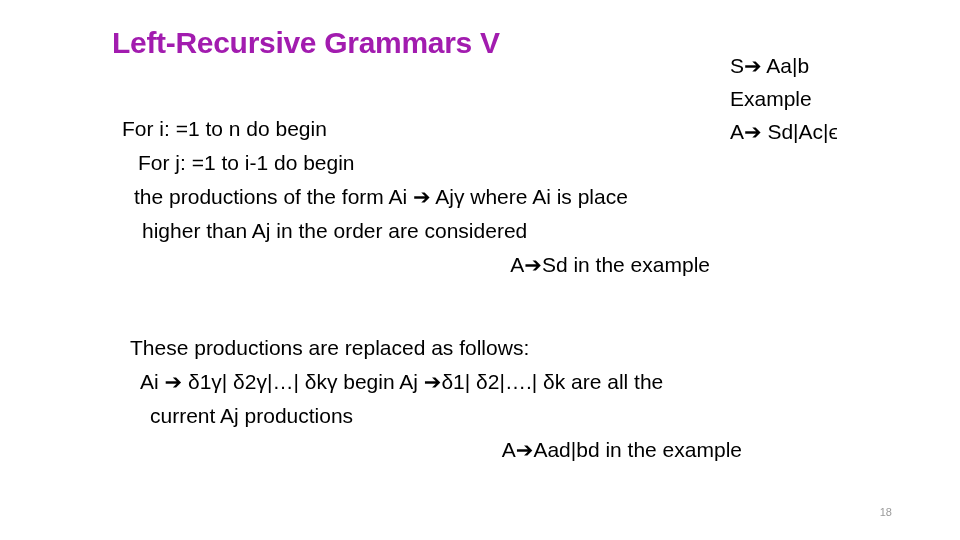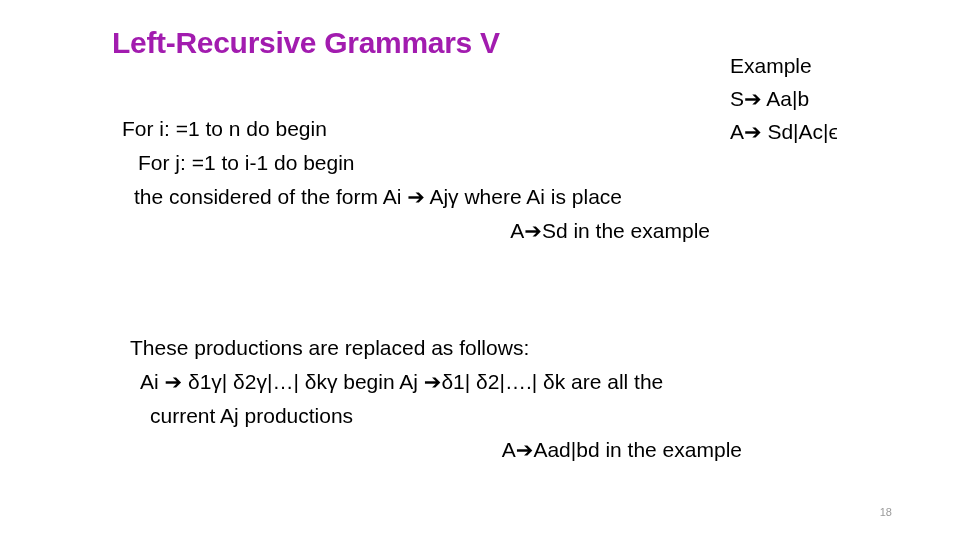--- a/index.html
+++ b/index.html
@@ -86,29 +86,30 @@
   }
 </style>
 </head>
 <body>
 
 <div class="slide">
 
   <div class="title">Left-Recursive Grammars V</div>
 
   <div class="example-block">
+    <div>S➔ Aa|b</div>
     <div>Example</div>
-    <div>S➔ Aa|b</div>
     <div>A➔ Sd|Ac|ϵ</div>
   </div>
 
   <div class="algo-block">
     <div class="indent1">For i: =1 to n do begin</div>
     <div class="indent2">For j: =1 to i-1 do begin</div>
-    <div class="indent3">the considered of the form Ai ➔ Ajγ  where Ai is place</div>
+    <div class="indent3">the productions of the form Ai ➔ Ajγ  where Ai is place</div>
+    <div class="indent4">higher than Aj in the order are considered</div>
     <div class="center-line">A➔Sd in the example</div>
   </div>
 
   <div class="repl-block">
     <div class="repl-l1">These productions are replaced as follows:</div>
     <div class="repl-l2">Ai ➔ δ1γ| δ2γ|…| δkγ begin Aj ➔δ1| δ2|….| δk are all the</div>
     <div class="repl-l3">current Aj productions</div>
     <div class="repl-l4">A➔Aad|bd in the example</div>
   </div>
 

